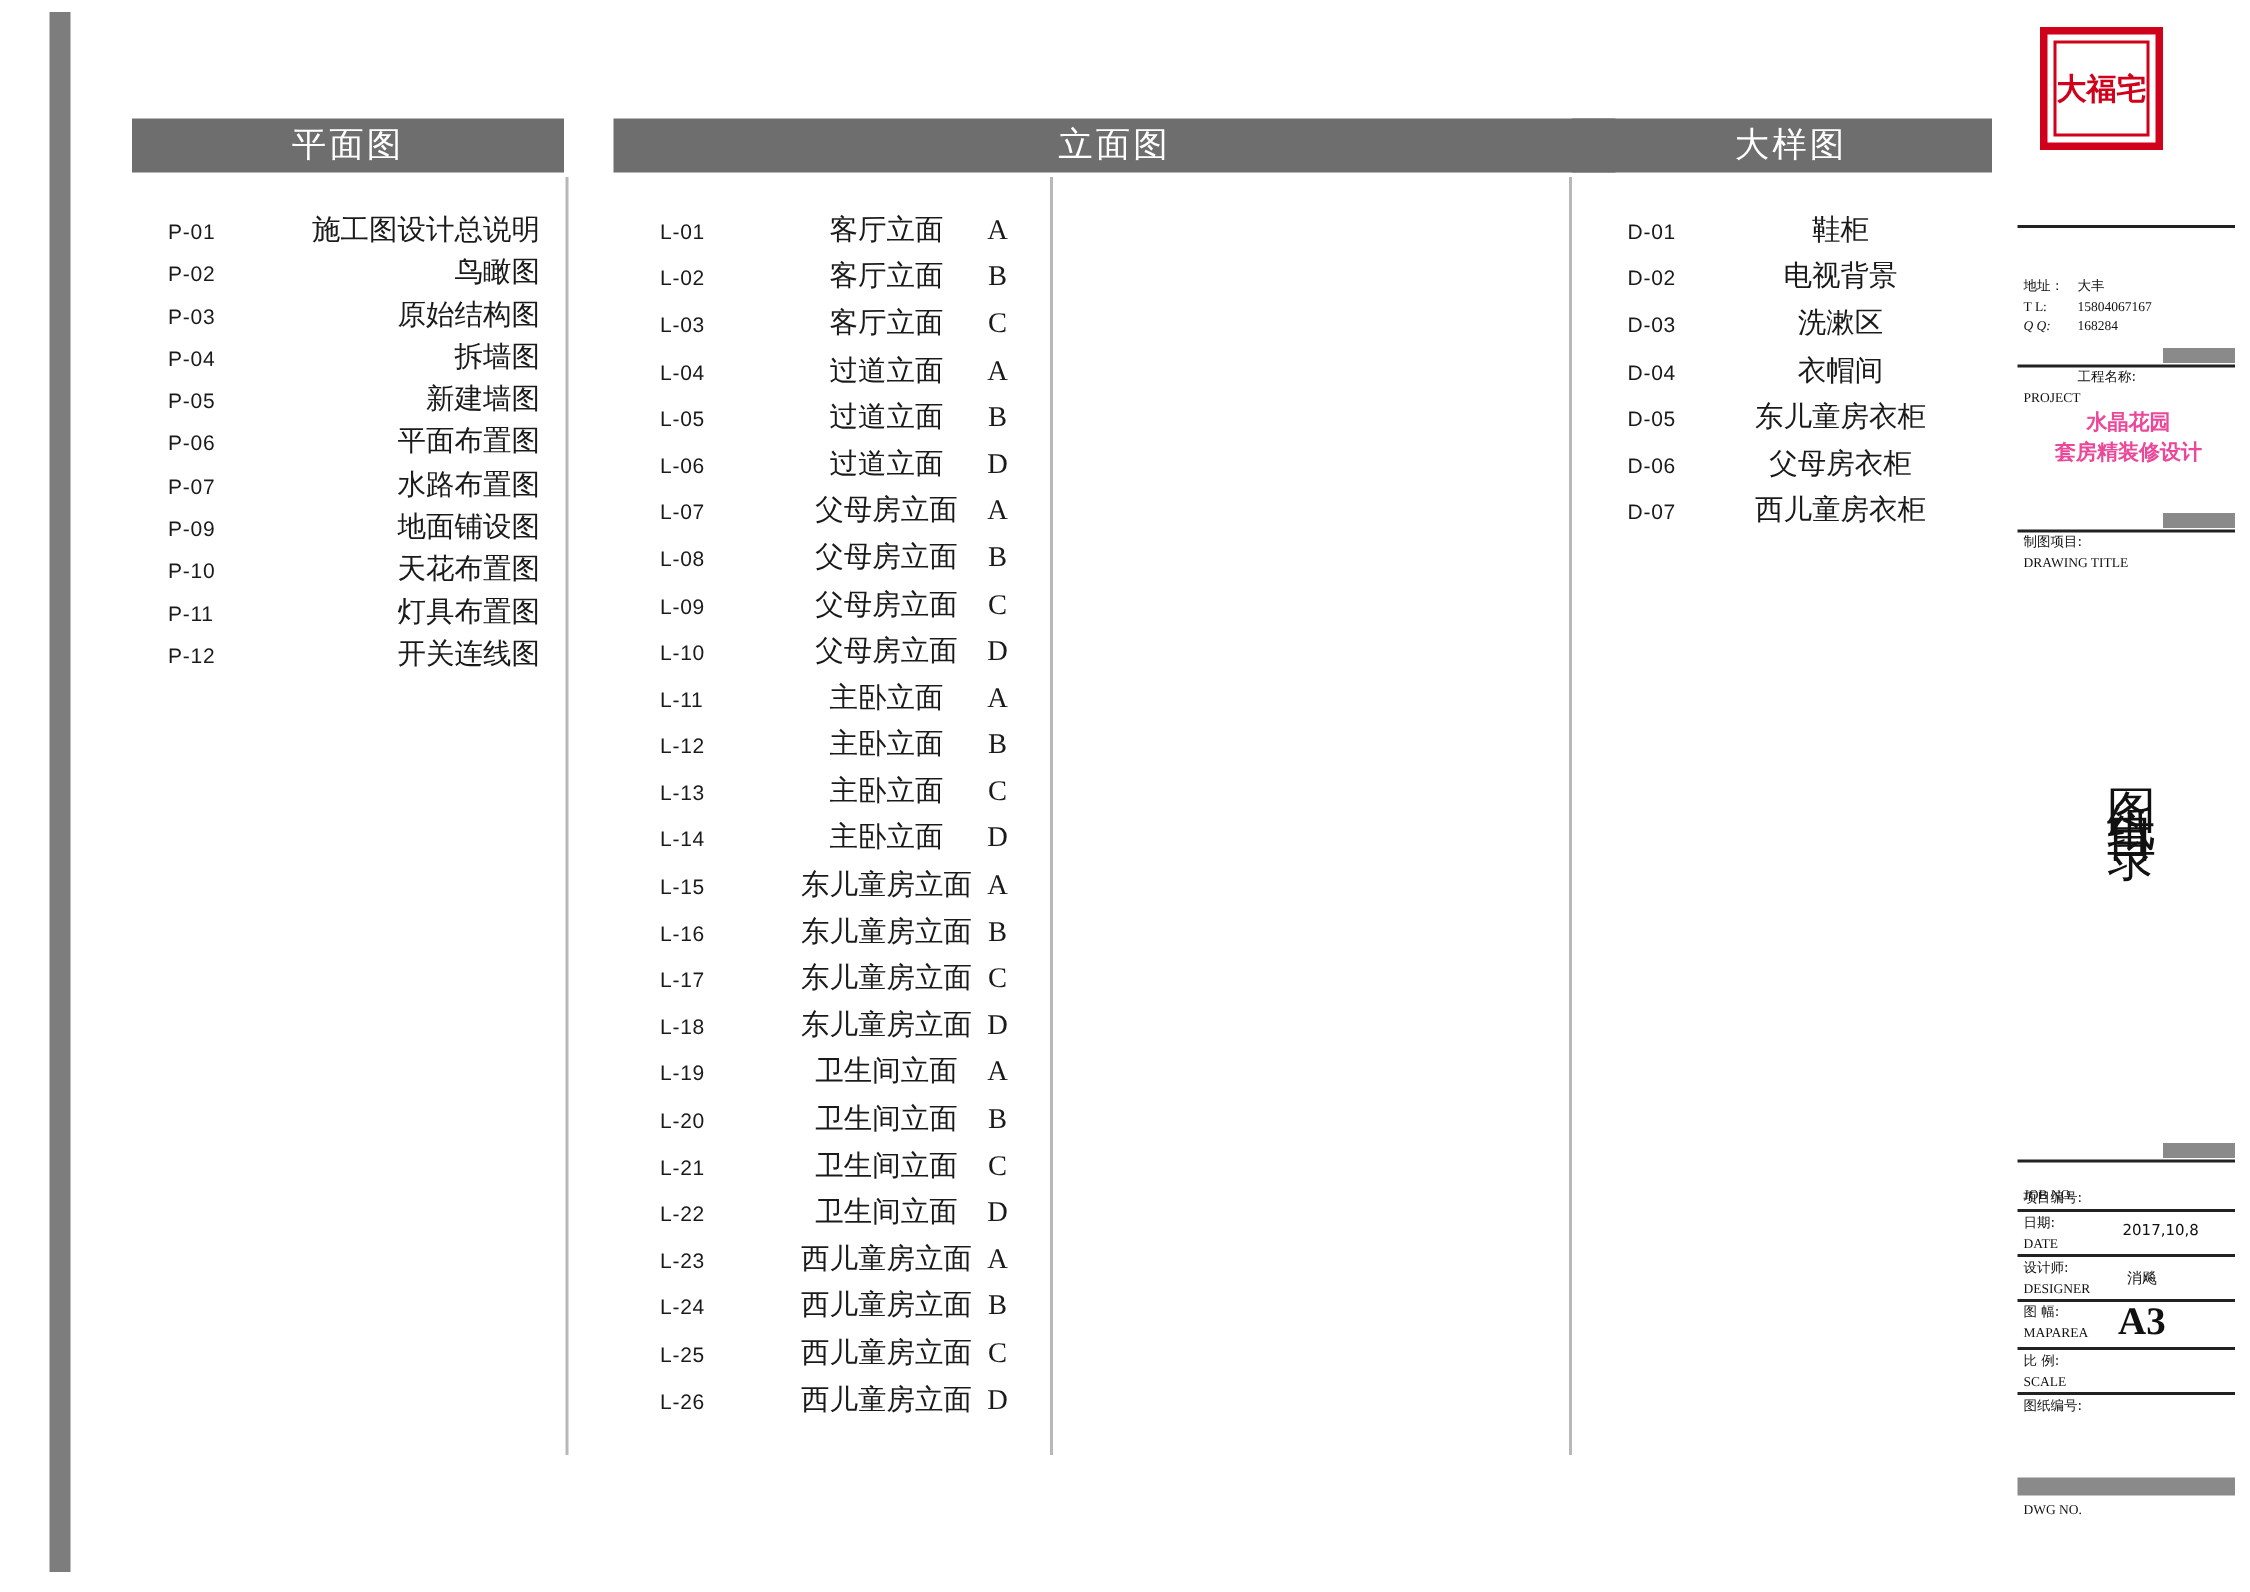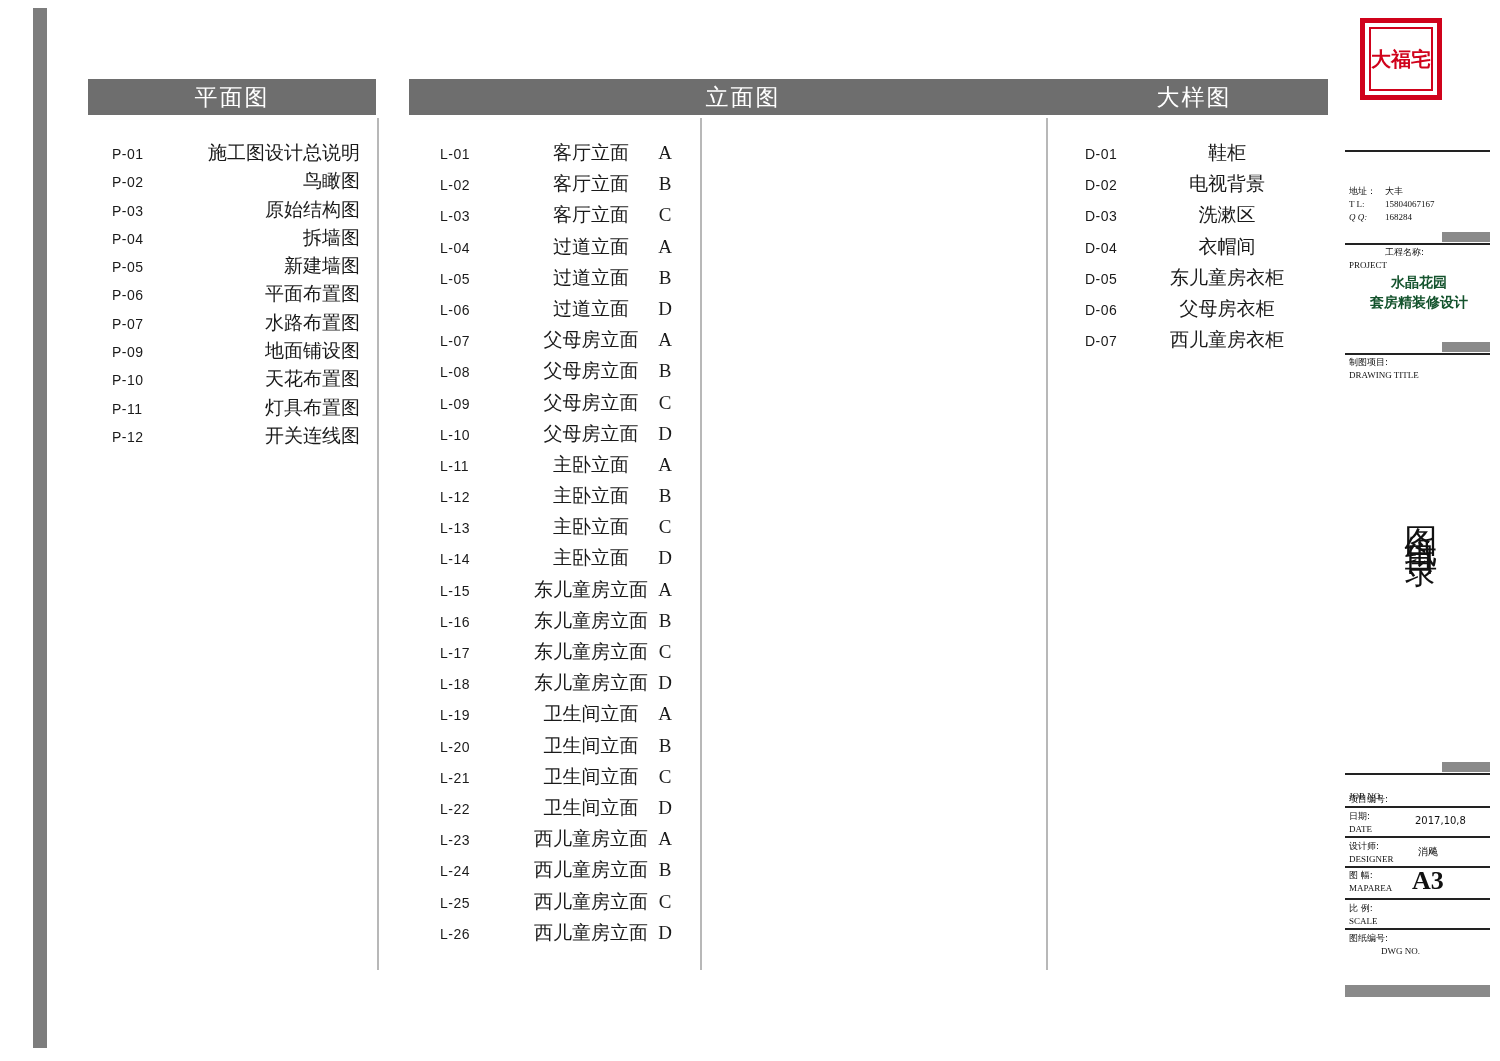--- a/index.html
+++ b/index.html
@@ -150,21 +150,21 @@
   .project-name {
     position: absolute;
     left: 1345px;
     top: 272px;
     width: 148px;
     text-align: center;
     font-family: "DejaVu Serif", serif;
     font-size: 14px;
     line-height: 20px;
     font-weight: bold;
-    color: #14532d;
+    color: #ec4899;
   }
 
   .vertical-title {
     position: absolute;
     left: 1398px;
     top: 500px;
     writing-mode: vertical-rl;
     font-family: "DejaVu Serif", serif;
     font-size: 33px;
     letter-spacing: 10px;
@@ -470,16 +470,16 @@
 <div class="tb-text en" style="left:1349px; top:882px;">MAPAREA</div>
 <div class="a3">A3</div>
 
 <div class="rule tb-line" style="top:898px;"></div>
 <div class="tb-text" style="left:1349px; top:902px;">比  例:</div>
 <div class="tb-text en" style="left:1349px; top:915px;">SCALE</div>
 <div class="val" style="left:1415px; top:907px;"></div>
 
 <div class="rule tb-line" style="top:928px;"></div>
 <div class="tb-text" style="left:1349px; top:932px;">图纸编号:</div>
-<div class="tb-text en" style="left:1349px; top:945px;margin-left:32px;">DWG NO.</div>
+<div class="tb-text en" style="left:1349px; top:1000px;">DWG NO.</div>
 <div class="val" style="left:1415px; top:937px;"></div>
 
 <div class="bottom-tab"></div>
 
 </body></html>

